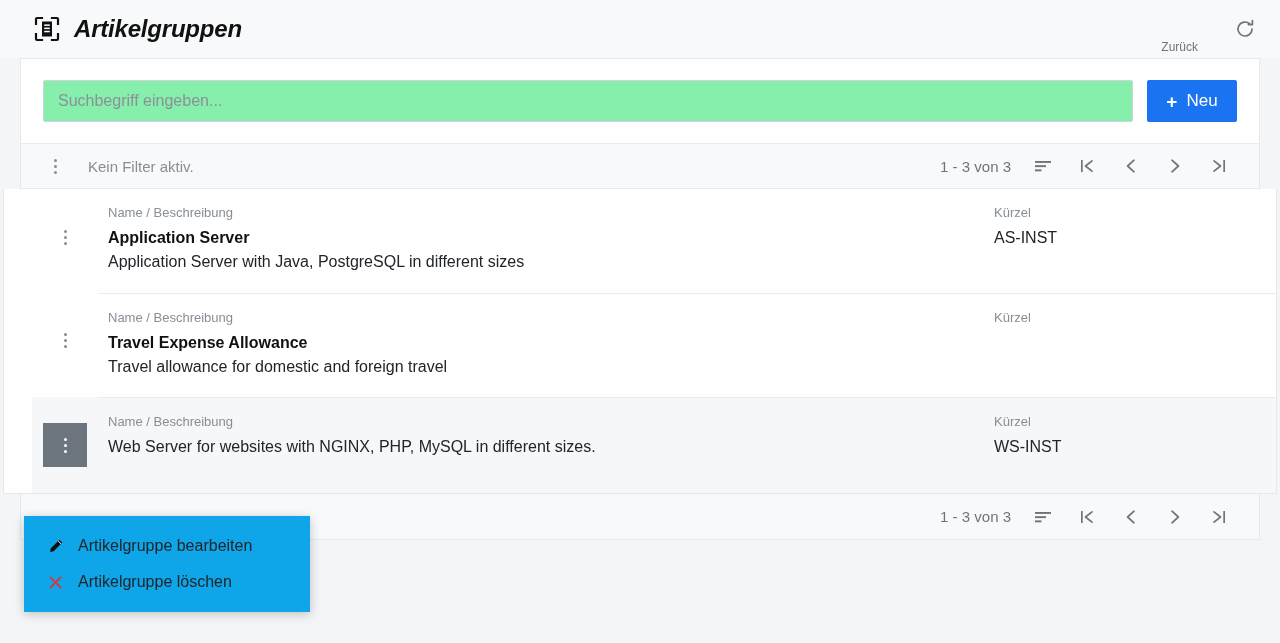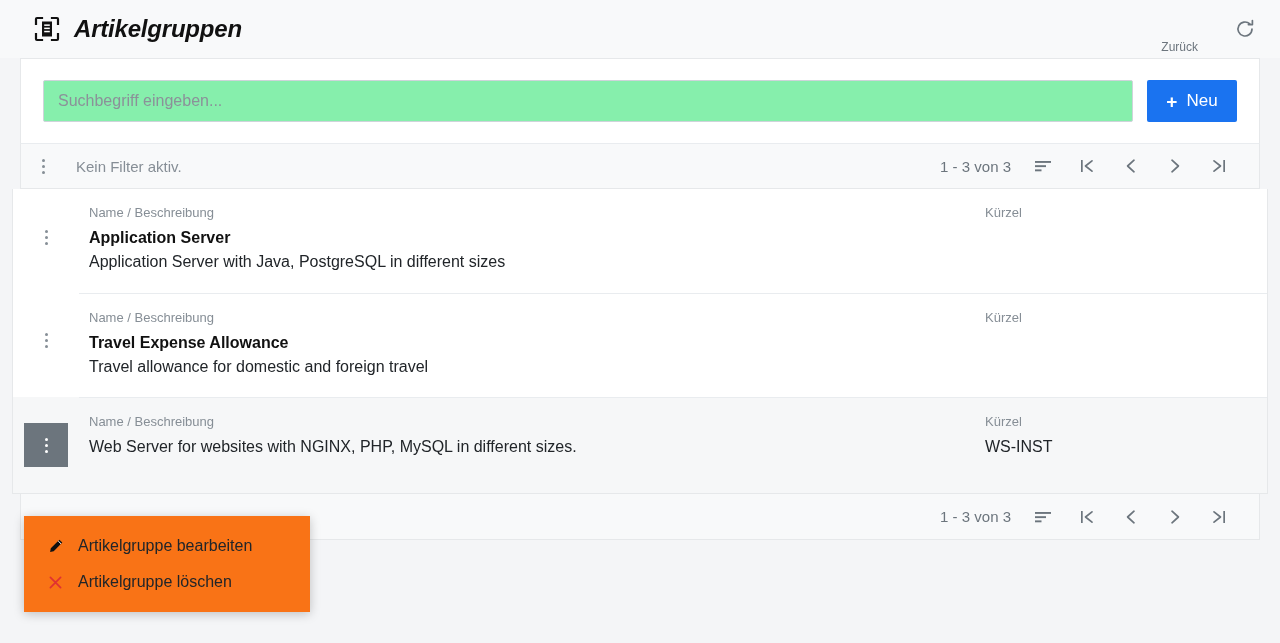--- a/index.html
+++ b/index.html
@@ -106,21 +106,21 @@
 
   
   .filter-bar {
     margin: 0 20px;
     background: #f8f9fa;
     border: 1px solid #e6e8ea;
     border-top: 1px solid #e9ecef;
     height: 46px;
     display: flex;
     align-items: center;
-    padding: 0 18px 0 0;
+    padding: 0 18px 0 12px;
   }
   .kebab {
     width: 44px;
     height: 44px;
     display: flex;
     flex-direction: column;
     align-items: center;
     justify-content: center;
     gap: 3px;
     cursor: pointer;
@@ -154,24 +154,25 @@
   }
   .pager-btn {
     width: 44px; height: 40px;
     display: flex; align-items: center; justify-content: center;
     cursor: pointer;
     color: #6c757d;
   }
 
   
   .list-card {
-    margin: 0 12px;
+    margin: 0 3px;
     background: #fff;
     border: 1px solid #e6e8ea;
     border-top: none;
+    padding-left: 28px;
   }
   .row {
     display: flex;
     align-items: flex-start;
     padding: 0;
     position: relative;
   }
   .row + .row .row-inner { border-top: 1px solid #e9ecef; }
   .row.highlight { background: #f6f7f8; }
   .row-kebab-wrap {
@@ -223,21 +224,21 @@
     align-items: center;
     padding: 0 18px 0 0;
   }
 
   
   .context-menu {
     position: absolute;
     left: 24px;
     top: 516px;
     width: 286px;
-    background: #f97316;
+    background: #0ea5e9;
     box-shadow: 0 2px 10px rgba(0,0,0,0.22);
     padding: 12px 0;
     z-index: 50;
   }
   .menu-item {
     display: flex;
     align-items: center;
     gap: 14px;
     padding: 9px 20px 9px 22px;
     font-size: 16px;
@@ -345,20 +346,21 @@
         </div>
       </div>
       <div class="row-inner">
         <div class="col-name">
           <div class="field-label">Name / Beschreibung</div>
           <div class="field-value-strong">Application Server</div>
           <div class="field-value">Application Server with Java, PostgreSQL in different sizes</div>
         </div>
         <div class="col-kurzel">
           <div class="field-label">Kürzel</div>
+          <div class="field-value-plain">AS-INST</div>
         </div>
       </div>
     </div>
 
     <div class="row">
       <div class="row-kebab-wrap">
         <div class="kebab">
           <span></span>
             <span></span>
             <span></span>

